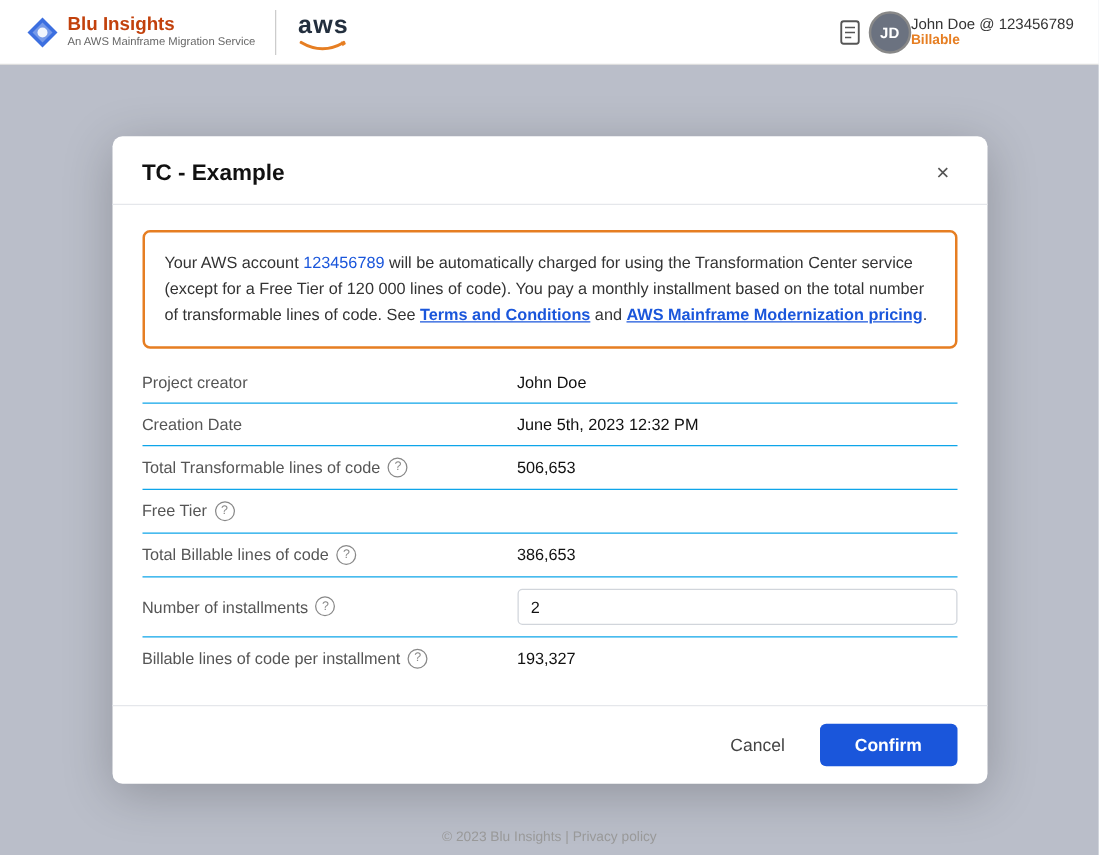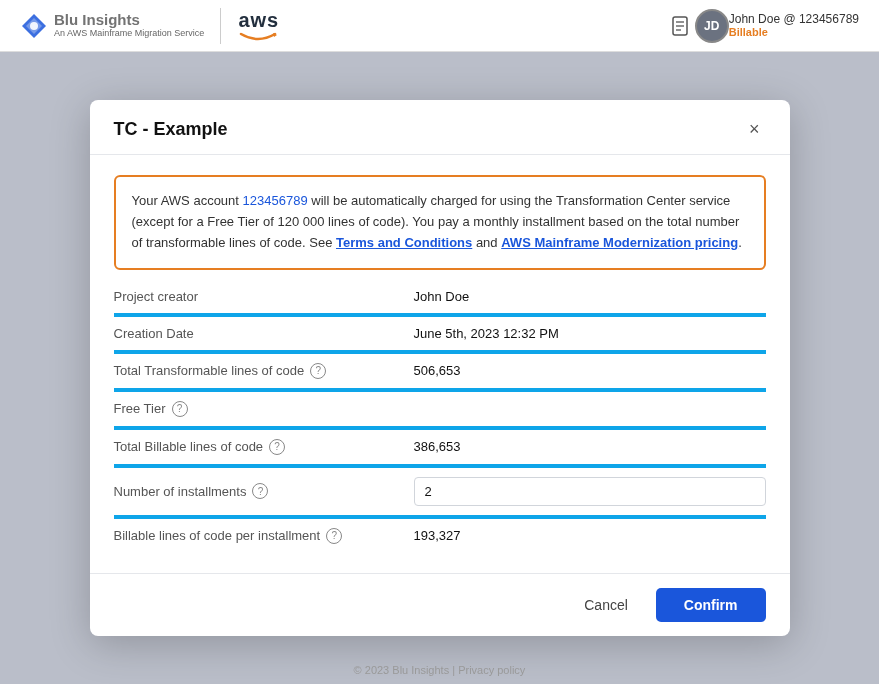--- a/index.html
+++ b/index.html
@@ -37,21 +37,21 @@
       height: 28px;
     }
     .logo-text {
       display: flex;
       flex-direction: column;
       line-height: 1.1;
     }
     .logo-title {
       font-size: 15px;
       font-weight: 700;
-      color: #737373;
+      color: #c2410c;
     }
     .logo-subtitle {
       font-size: 9px;
       color: #666;
     }
     .logo-divider {
       width: 1px;
       height: 36px;
       background: #ccc;
     }
@@ -165,21 +165,21 @@
       text-decoration: underline;
       font-weight: 600;
     }
     .warning-highlight {
       color: #1a56db;
     }
     .info-row {
       display: flex;
       align-items: center;
       padding: 9px 0;
-      border-bottom: 4px solid #0ea5e9;
+      border-bottom: 1px solid #0ea5e9;
     }
     .info-row:last-child {
       border-bottom: none;
     }
     .info-label {
       flex: 0 0 300px;
       font-size: 13px;
       color: #555;
       display: flex;
       align-items: center;

